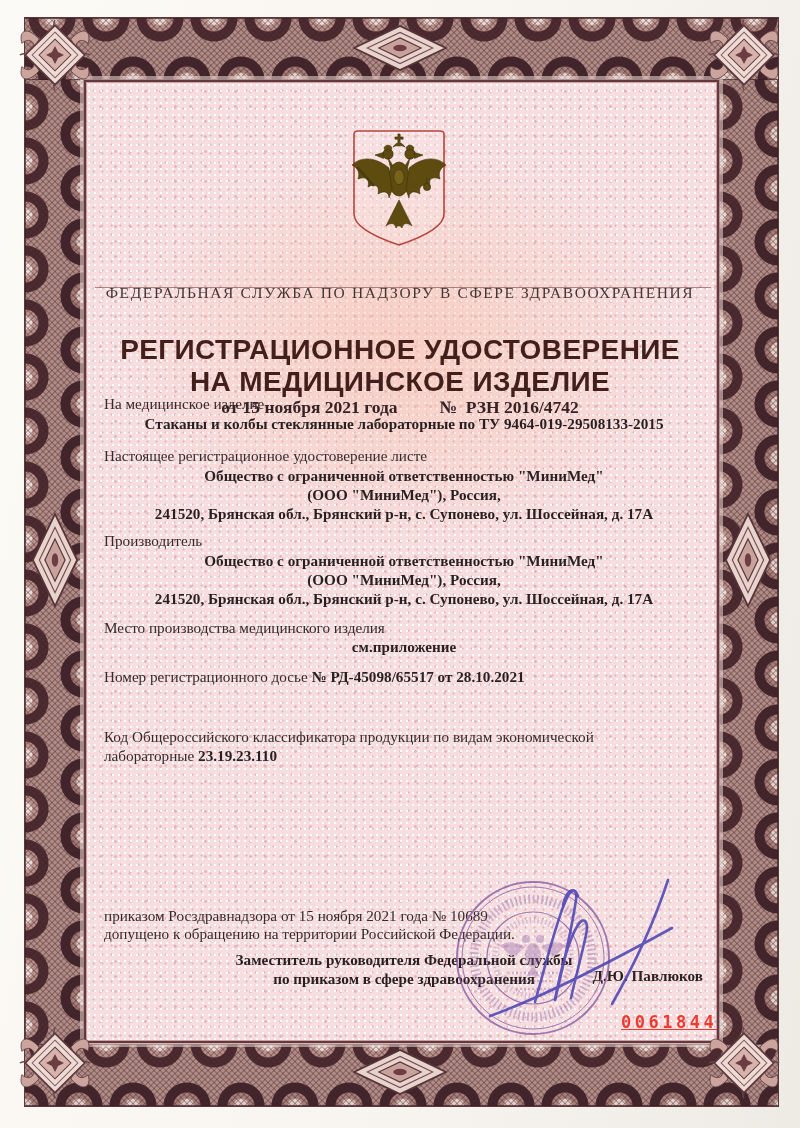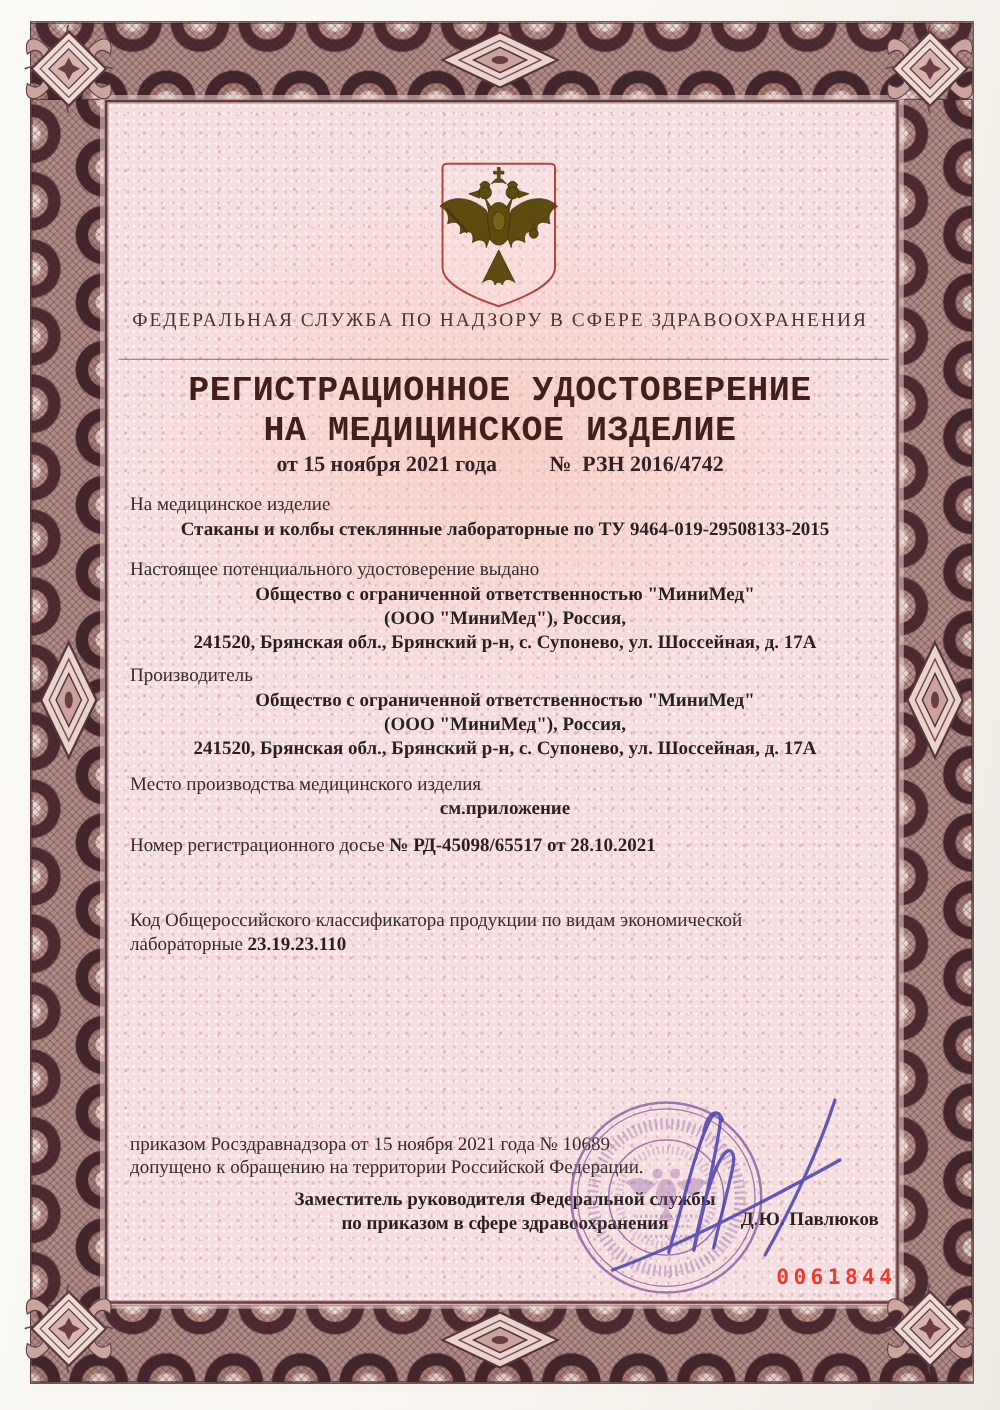--- a/index.html
+++ b/index.html
@@ -49,31 +49,31 @@
       radial-gradient(rgba(255,255,255,.95) .8px, transparent 1.3px),
       radial-gradient(rgba(228,164,174,.75) .8px, transparent 1.3px),
       radial-gradient(rgba(206,128,140,.45) 1px, transparent 1.6px);
     background-size:100% 100%,6px 6px,9px 9px,15px 15px;
     background-position:0 0,0 0,3px 4px,7px 2px;
   }
   .orn{position:absolute;z-index:3;}
   
   .t{position:absolute;z-index:5;color:#352a2b;font:15.2px/19px "Liberation Serif",serif;}
   .left{left:104px;width:600px;}
-  .c{left:84px;width:632px;text-align:center;}
+  .c{left:84px;width:632px;text-align:center;margin-top:36px;}
   .b{font-weight:700;color:#281f21;text-align:center;}
   .agency{font-size:15.5px;letter-spacing:1.6px;color:#463432;}
   .divider{position:absolute;z-index:5;left:95px;top:287px;width:616px;height:1px;background:rgba(105,62,62,.55);}
-  .title{font-family:Liberation Mono, monospace;font-weight:700;font-size:28px;line-height:31px;letter-spacing:.4px;color:#431f1c;}
+  .title{font-family:Liberation Sans, sans-serif;font-weight:700;font-size:28px;line-height:31px;letter-spacing:.4px;color:#431f1c;}
   .dateline{font-weight:700;font-size:17.5px;color:#362225;}
   .regnum{white-space:pre;margin-left:42px;}
   .serial{
     position:absolute;z-index:8;left:621px;top:1012px;
     font-family:"DejaVu Sans Mono",monospace;font-size:17px;font-weight:700;
-    letter-spacing:3.5px;color:#ee3b30;
+    letter-spacing:3.5px;color:#ee3b30;text-decoration:underline;
   }
   .stamp{position:absolute;left:448px;top:873px;z-index:6;opacity:.82;}
   .sig{position:absolute;left:420px;top:855px;z-index:7;}
   .arms{position:absolute;left:344px;top:126px;z-index:5;}
 </style>
 </head>
 <body>
 
 <div class="scan">
 
@@ -160,21 +160,21 @@
   <div class="divider"></div>
   <div class="t c title" style="top:298px">РЕГИСТРАЦИОННОЕ УДОСТОВЕРЕНИЕ</div>
   <div class="t c title" style="top:330px">НА МЕДИЦИНСКОЕ ИЗДЕЛИЕ</div>
   <div class="t c dateline" style="top:362px">
     <span>от 15 ноября 2021 года</span><span class="regnum">№  РЗН 2016/4742</span>
   </div>
 
   <div class="t left" style="top:394px">На медицинское изделие</div>
   <div class="t left b" style="top:414px">Стаканы и колбы стеклянные лабораторные по ТУ 9464-019-29508133-2015</div>
 
-  <div class="t left" style="top:446px">Настоящее потенциального удостоверение выдано</div>
+  <div class="t left" style="top:446px">Настоящее регистрационное удостоверение листе</div>
   <div class="t left b" style="top:466px">Общество с ограниченной ответственностью "МиниМед"</div>
   <div class="t left b" style="top:485px">(ООО "МиниМед"), Россия,</div>
   <div class="t left b" style="top:504px">241520, Брянская обл., Брянский р-н, с. Супонево, ул. Шоссейная, д. 17А</div>
 
   <div class="t left" style="top:531px">Производитель</div>
   <div class="t left b" style="top:551px">Общество с ограниченной ответственностью "МиниМед"</div>
   <div class="t left b" style="top:570px">(ООО "МиниМед"), Россия,</div>
   <div class="t left b" style="top:589px">241520, Брянская обл., Брянский р-н, с. Супонево, ул. Шоссейная, д. 17А</div>
 
   <div class="t left" style="top:618px">Место производства медицинского изделия</div>

